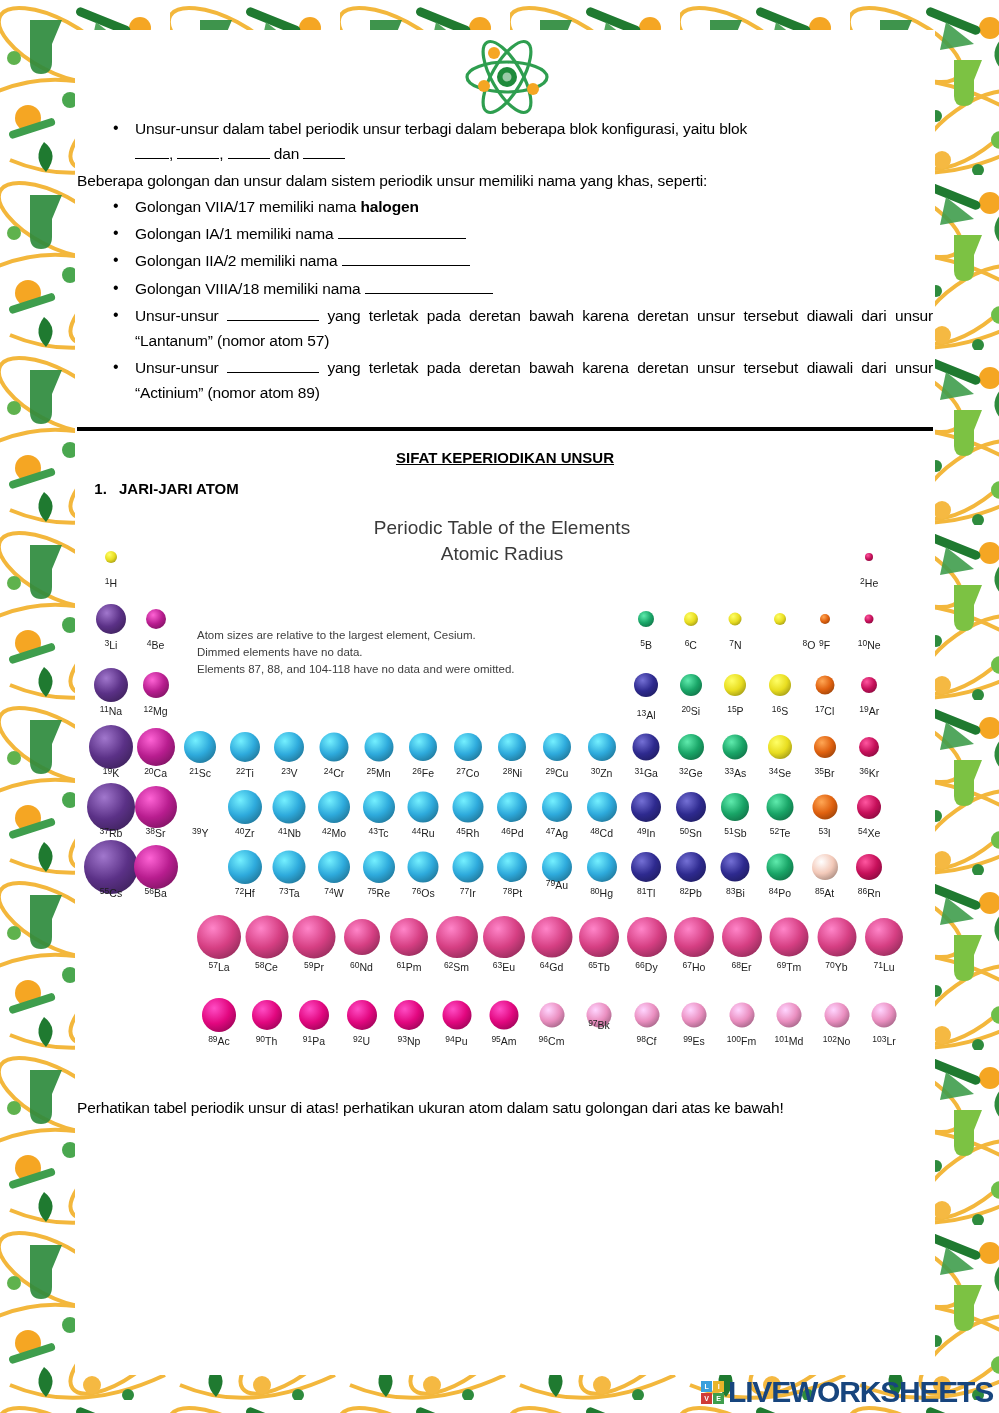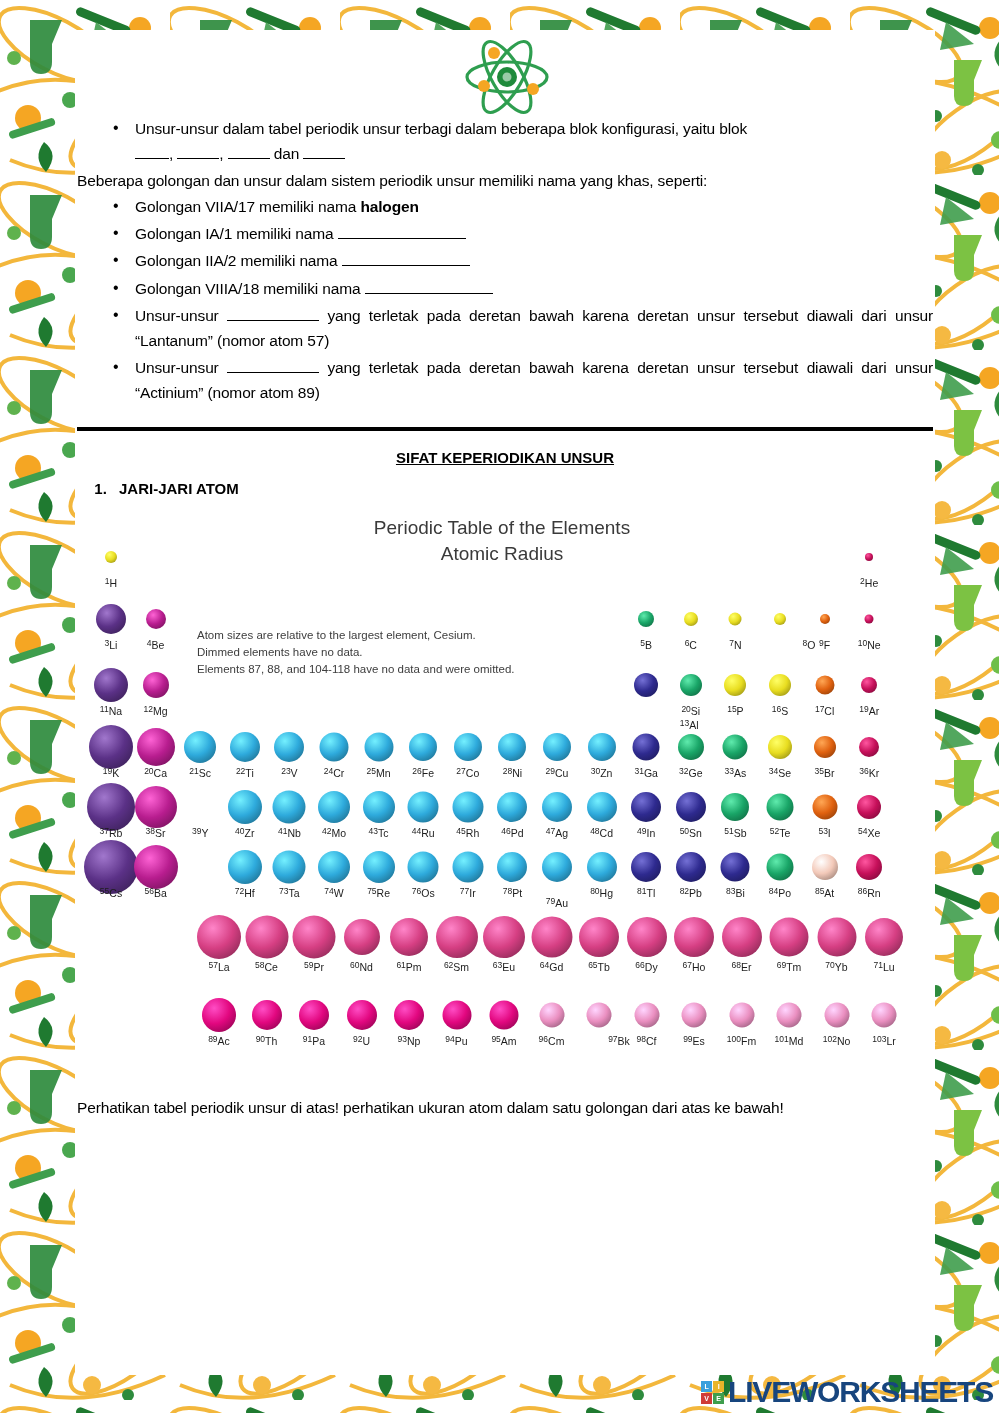--- a/index.html
+++ b/index.html
@@ -235,21 +235,21 @@
         <div class="lbl" style="left: 701px; top: 132px; margin-left: 29px;"><sup>8</sup>O</div>
         <div class="sphere" style="left: 745.6px; top: 112px; width: 10px; height: 10px; background: radial-gradient(circle at 36% 30%, rgb(255, 167, 85) 0%, rgb(224, 97, 15) 48%, rgb(123, 53, 8) 100%);"></div>
         <div class="lbl" style="left: 745.6px; top: 132px;"><sup>9</sup>F</div>
         <div class="sphere" style="left: 790.2px; top: 112px; width: 9px; height: 9px; background: radial-gradient(circle at 36% 30%, rgb(255, 86, 160) 0%, rgb(198, 16, 90) 48%, rgb(109, 9, 50) 100%);"></div>
         <div class="lbl" style="left: 790.2px; top: 132px;"><sup>10</sup>Ne</div>
         <div class="sphere" style="left: 32px; top: 178px; width: 34px; height: 34px; background: radial-gradient(circle at 36% 30%, rgb(161, 119, 205) 0%, rgb(91, 49, 135) 48%, rgb(50, 27, 74) 100%);"></div>
         <div class="lbl" style="left: 32px; top: 198px;"><sup>11</sup>Na</div>
         <div class="sphere" style="left: 76.6px; top: 178px; width: 26px; height: 26px; background: radial-gradient(circle at 36% 30%, rgb(254, 99, 213) 0%, rgb(184, 29, 143) 48%, rgb(101, 16, 79) 100%);"></div>
         <div class="lbl" style="left: 76.6px; top: 198px;"><sup>12</sup>Mg</div>
         <div class="sphere" style="left: 567.2px; top: 178px; width: 24px; height: 24px; background: radial-gradient(circle at 36% 30%, rgb(116, 112, 213) 0%, rgb(46, 42, 143) 48%, rgb(25, 23, 79) 100%);"></div>
-        <div class="lbl" style="left: 567.2px; top: 212px; margin-left: 43px;"><sup>13</sup>Al</div>
+        <div class="lbl" style="left: 567.2px; top: 202px;"><sup>13</sup>Al</div>
         <div class="sphere" style="left: 611.8px; top: 178px; width: 22px; height: 22px; background: radial-gradient(circle at 36% 30%, rgb(95, 235, 173) 0%, rgb(25, 165, 103) 48%, rgb(14, 91, 57) 100%);"></div>
         <div class="lbl" style="left: 611.8px; top: 198px;"><sup>20</sup>Si</div>
         <div class="sphere" style="left: 656.4px; top: 178px; width: 22px; height: 22px; background: radial-gradient(circle at 36% 30%, rgb(255, 255, 102) 0%, rgb(232, 221, 32) 48%, rgb(128, 122, 18) 100%);"></div>
         <div class="lbl" style="left: 656.4px; top: 198px;"><sup>15</sup>P</div>
         <div class="sphere" style="left: 701px; top: 178px; width: 22px; height: 22px; background: radial-gradient(circle at 36% 30%, rgb(255, 255, 102) 0%, rgb(232, 221, 32) 48%, rgb(128, 122, 18) 100%);"></div>
         <div class="lbl" style="left: 701px; top: 198px;"><sup>16</sup>S</div>
         <div class="sphere" style="left: 745.6px; top: 178px; width: 19px; height: 19px; background: radial-gradient(circle at 36% 30%, rgb(255, 167, 85) 0%, rgb(224, 97, 15) 48%, rgb(123, 53, 8) 100%);"></div>
         <div class="lbl" style="left: 745.6px; top: 198px;"><sup>17</sup>Cl</div>
         <div class="sphere" style="left: 790.2px; top: 178px; width: 16px; height: 16px; background: radial-gradient(circle at 36% 30%, rgb(255, 86, 160) 0%, rgb(198, 16, 90) 48%, rgb(109, 9, 50) 100%);"></div>
         <div class="lbl" style="left: 790.2px; top: 198px;"><sup>19</sup>Ar</div>
@@ -336,21 +336,21 @@
         <div class="lbl" style="left: 255px; top: 380px;"><sup>74</sup>W</div>
         <div class="sphere" style="left: 299.6px; top: 360px; width: 32px; height: 32px; background: radial-gradient(circle at 36% 30%, rgb(116, 240, 255) 0%, rgb(46, 170, 220) 48%, rgb(25, 94, 121) 100%);"></div>
         <div class="lbl" style="left: 299.6px; top: 380px;"><sup>75</sup>Re</div>
         <div class="sphere" style="left: 344.2px; top: 360px; width: 31px; height: 31px; background: radial-gradient(circle at 36% 30%, rgb(116, 240, 255) 0%, rgb(46, 170, 220) 48%, rgb(25, 94, 121) 100%);"></div>
         <div class="lbl" style="left: 344.2px; top: 380px;"><sup>76</sup>Os</div>
         <div class="sphere" style="left: 388.8px; top: 360px; width: 31px; height: 31px; background: radial-gradient(circle at 36% 30%, rgb(116, 240, 255) 0%, rgb(46, 170, 220) 48%, rgb(25, 94, 121) 100%);"></div>
         <div class="lbl" style="left: 388.8px; top: 380px;"><sup>77</sup>Ir</div>
         <div class="sphere" style="left: 433.4px; top: 360px; width: 30px; height: 30px; background: radial-gradient(circle at 36% 30%, rgb(116, 240, 255) 0%, rgb(46, 170, 220) 48%, rgb(25, 94, 121) 100%);"></div>
         <div class="lbl" style="left: 433.4px; top: 380px;"><sup>78</sup>Pt</div>
         <div class="sphere" style="left: 478px; top: 360px; width: 30px; height: 30px; background: radial-gradient(circle at 36% 30%, rgb(116, 240, 255) 0%, rgb(46, 170, 220) 48%, rgb(25, 94, 121) 100%);"></div>
-        <div class="lbl" style="left: 478px; top: 372px; margin-top: 18px;"><sup>79</sup>Au</div>
+        <div class="lbl" style="left: 478px; top: 372px;"><sup>79</sup>Au</div>
         <div class="sphere" style="left: 522.6px; top: 360px; width: 30px; height: 30px; background: radial-gradient(circle at 36% 30%, rgb(116, 240, 255) 0%, rgb(46, 170, 220) 48%, rgb(25, 94, 121) 100%);"></div>
         <div class="lbl" style="left: 522.6px; top: 380px;"><sup>80</sup>Hg</div>
         <div class="sphere" style="left: 567.2px; top: 360px; width: 30px; height: 30px; background: radial-gradient(circle at 36% 30%, rgb(116, 112, 213) 0%, rgb(46, 42, 143) 48%, rgb(25, 23, 79) 100%);"></div>
         <div class="lbl" style="left: 567.2px; top: 380px;"><sup>81</sup>Tl</div>
         <div class="sphere" style="left: 611.8px; top: 360px; width: 30px; height: 30px; background: radial-gradient(circle at 36% 30%, rgb(116, 112, 213) 0%, rgb(46, 42, 143) 48%, rgb(25, 23, 79) 100%);"></div>
         <div class="lbl" style="left: 611.8px; top: 380px;"><sup>82</sup>Pb</div>
         <div class="sphere" style="left: 656.4px; top: 360px; width: 29px; height: 29px; background: radial-gradient(circle at 36% 30%, rgb(116, 112, 213) 0%, rgb(46, 42, 143) 48%, rgb(25, 23, 79) 100%);"></div>
         <div class="lbl" style="left: 656.4px; top: 380px;"><sup>83</sup>Bi</div>
         <div class="sphere" style="left: 701px; top: 360px; width: 27px; height: 27px; background: radial-gradient(circle at 36% 30%, rgb(95, 235, 173) 0%, rgb(25, 165, 103) 48%, rgb(14, 91, 57) 100%);"></div>
         <div class="lbl" style="left: 701px; top: 380px;"><sup>84</sup>Po</div>
@@ -398,21 +398,21 @@
         <div class="lbl" style="left: 282.5px; top: 528px;"><sup>92</sup>U</div>
         <div class="sphere" style="left: 330px; top: 508px; width: 30px; height: 30px; background: radial-gradient(circle at 36% 30%, rgb(255, 77, 197) 0%, rgb(226, 7, 127) 48%, rgb(124, 4, 70) 100%);"></div>
         <div class="lbl" style="left: 330px; top: 528px;"><sup>93</sup>Np</div>
         <div class="sphere" style="left: 377.5px; top: 508px; width: 29px; height: 29px; background: radial-gradient(circle at 36% 30%, rgb(255, 77, 197) 0%, rgb(226, 7, 127) 48%, rgb(124, 4, 70) 100%);"></div>
         <div class="lbl" style="left: 377.5px; top: 528px;"><sup>94</sup>Pu</div>
         <div class="sphere" style="left: 425px; top: 508px; width: 29px; height: 29px; background: radial-gradient(circle at 36% 30%, rgb(255, 77, 197) 0%, rgb(226, 7, 127) 48%, rgb(124, 4, 70) 100%);"></div>
         <div class="lbl" style="left: 425px; top: 528px;"><sup>95</sup>Am</div>
         <div class="sphere" style="left: 472.5px; top: 508px; width: 25px; height: 25px; background: radial-gradient(circle at 36% 30%, rgb(255, 213, 255) 0%, rgb(234, 143, 192) 48%, rgb(129, 79, 106) 100%);"></div>
         <div class="lbl" style="left: 472.5px; top: 528px;"><sup>96</sup>Cm</div>
         <div class="sphere" style="left: 520px; top: 508px; width: 25px; height: 25px; background: radial-gradient(circle at 36% 30%, rgb(255, 213, 255) 0%, rgb(234, 143, 192) 48%, rgb(129, 79, 106) 100%);"></div>
-        <div class="lbl" style="left: 520px; top: 528px; margin-left: 20px;"><sup>97</sup>Bk</div>
+        <div class="lbl" style="left: 520px; top: 512px;"><sup>97</sup>Bk</div>
         <div class="sphere" style="left: 567.5px; top: 508px; width: 25px; height: 25px; background: radial-gradient(circle at 36% 30%, rgb(255, 213, 255) 0%, rgb(234, 143, 192) 48%, rgb(129, 79, 106) 100%);"></div>
         <div class="lbl" style="left: 567.5px; top: 528px;"><sup>98</sup>Cf</div>
         <div class="sphere" style="left: 615px; top: 508px; width: 25px; height: 25px; background: radial-gradient(circle at 36% 30%, rgb(255, 213, 255) 0%, rgb(234, 143, 192) 48%, rgb(129, 79, 106) 100%);"></div>
         <div class="lbl" style="left: 615px; top: 528px;"><sup>99</sup>Es</div>
         <div class="sphere" style="left: 662.5px; top: 508px; width: 25px; height: 25px; background: radial-gradient(circle at 36% 30%, rgb(255, 213, 255) 0%, rgb(234, 143, 192) 48%, rgb(129, 79, 106) 100%);"></div>
         <div class="lbl" style="left: 662.5px; top: 528px;"><sup>100</sup>Fm</div>
         <div class="sphere" style="left: 710px; top: 508px; width: 25px; height: 25px; background: radial-gradient(circle at 36% 30%, rgb(255, 213, 255) 0%, rgb(234, 143, 192) 48%, rgb(129, 79, 106) 100%);"></div>
         <div class="lbl" style="left: 710px; top: 528px;"><sup>101</sup>Md</div>
         <div class="sphere" style="left: 757.5px; top: 508px; width: 25px; height: 25px; background: radial-gradient(circle at 36% 30%, rgb(255, 213, 255) 0%, rgb(234, 143, 192) 48%, rgb(129, 79, 106) 100%);"></div>
         <div class="lbl" style="left: 757.5px; top: 528px;"><sup>102</sup>No</div>

